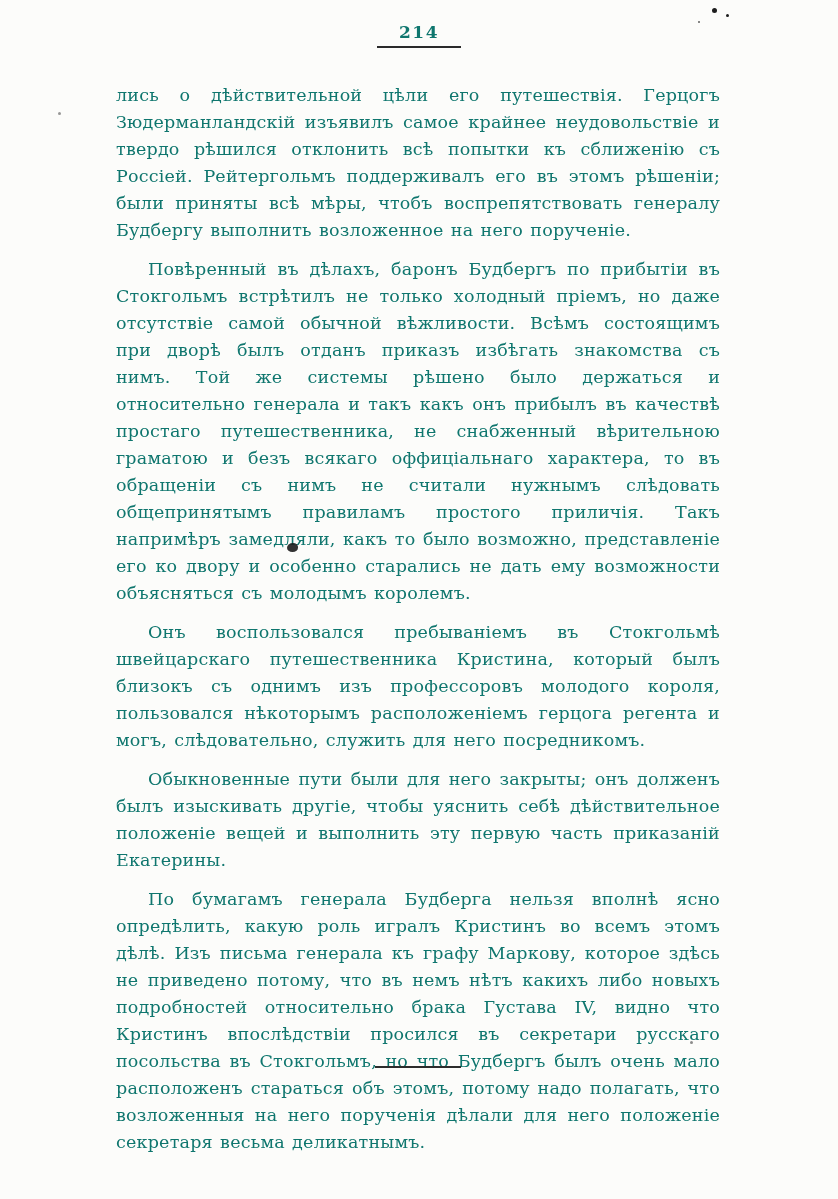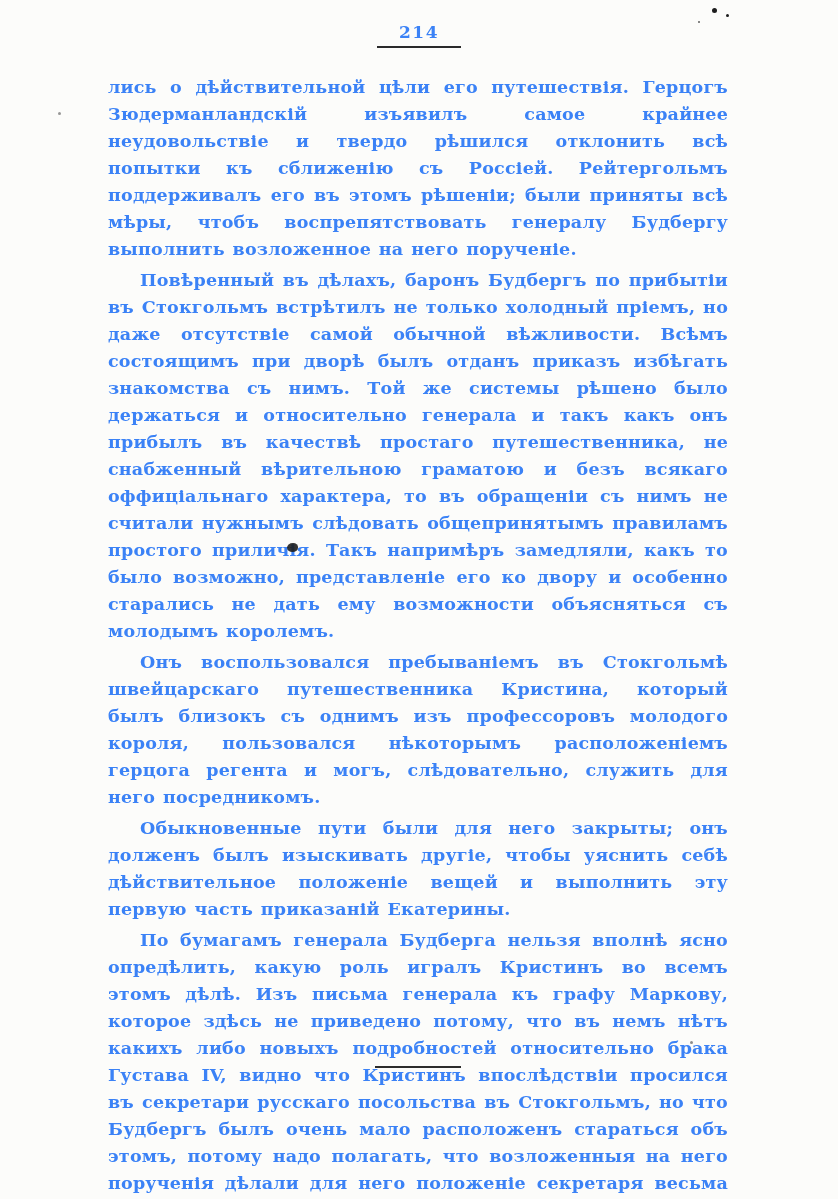--- a/index.html
+++ b/index.html
@@ -11,21 +11,21 @@
     height: 1199px;
     background: #f4f4f2;
     position: relative;
     overflow: hidden;
     font-family: "DejaVu Serif", "Liberation Serif", serif;
   }
   .page {
     position: absolute;
     inset: 0;
     background: #fcfcfa;
-    color: #3b82f6;
+    color: #0f766e;
   }
   .page-header {
     position: absolute;
     top: 22px;
     left: 0;
     width: 100%;
     text-align: center;
   }
   .page-number {
     display: inline-block;
@@ -38,23 +38,23 @@
   .text-block {
     position: absolute;
     left: 104px;
     top: 70px;
     width: 628px;
     text-align: justify;
     hyphens: auto;
     -webkit-hyphens: auto;
   }
   .para {
-    margin: 4px;
+    margin: 12px;
     font-size: 17.5px;
-    font-weight: bold;
+    font-weight: normal;
     line-height: 27px;
     text-indent: 32px;
     letter-spacing: 0.2px;
     word-spacing: 1.5px;
   }
   .para.continuation {
     text-indent: 0;
   }
   .end-rule {
     position: absolute;

